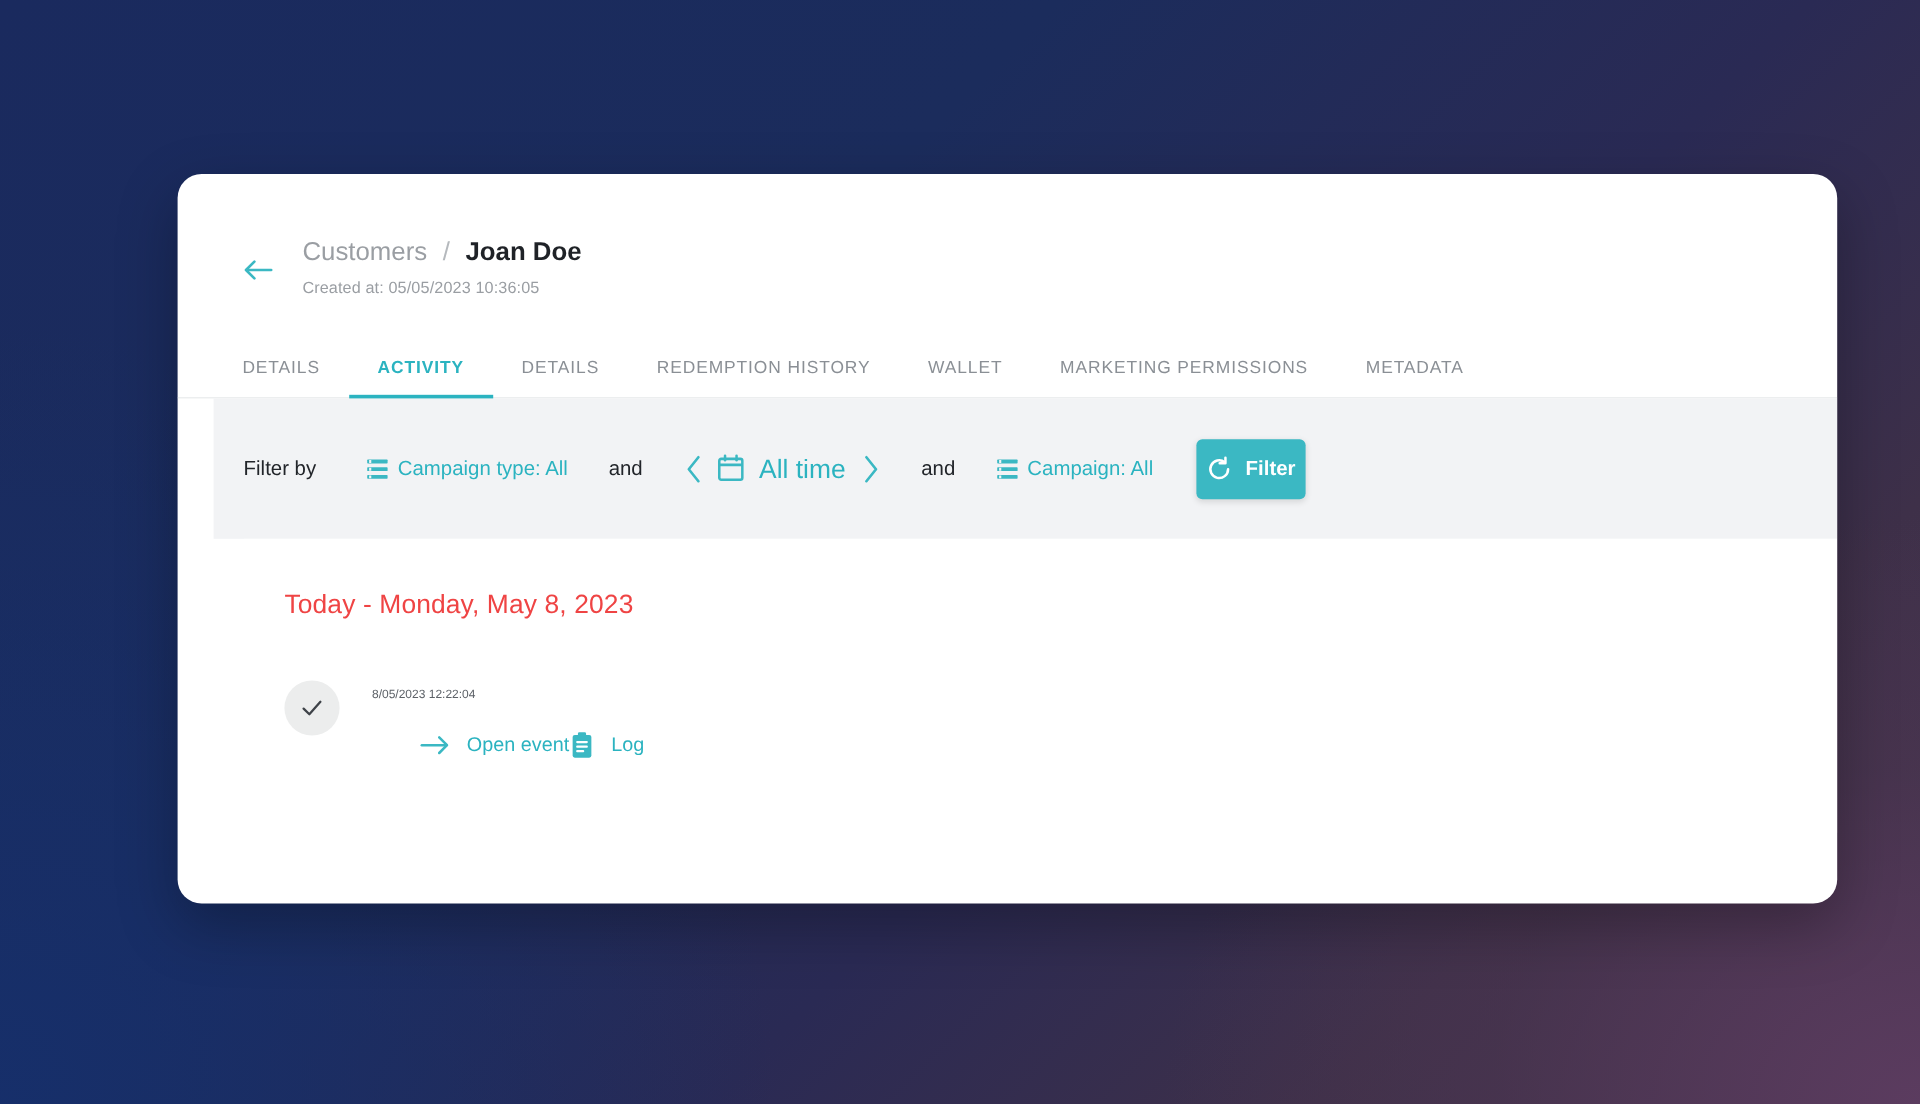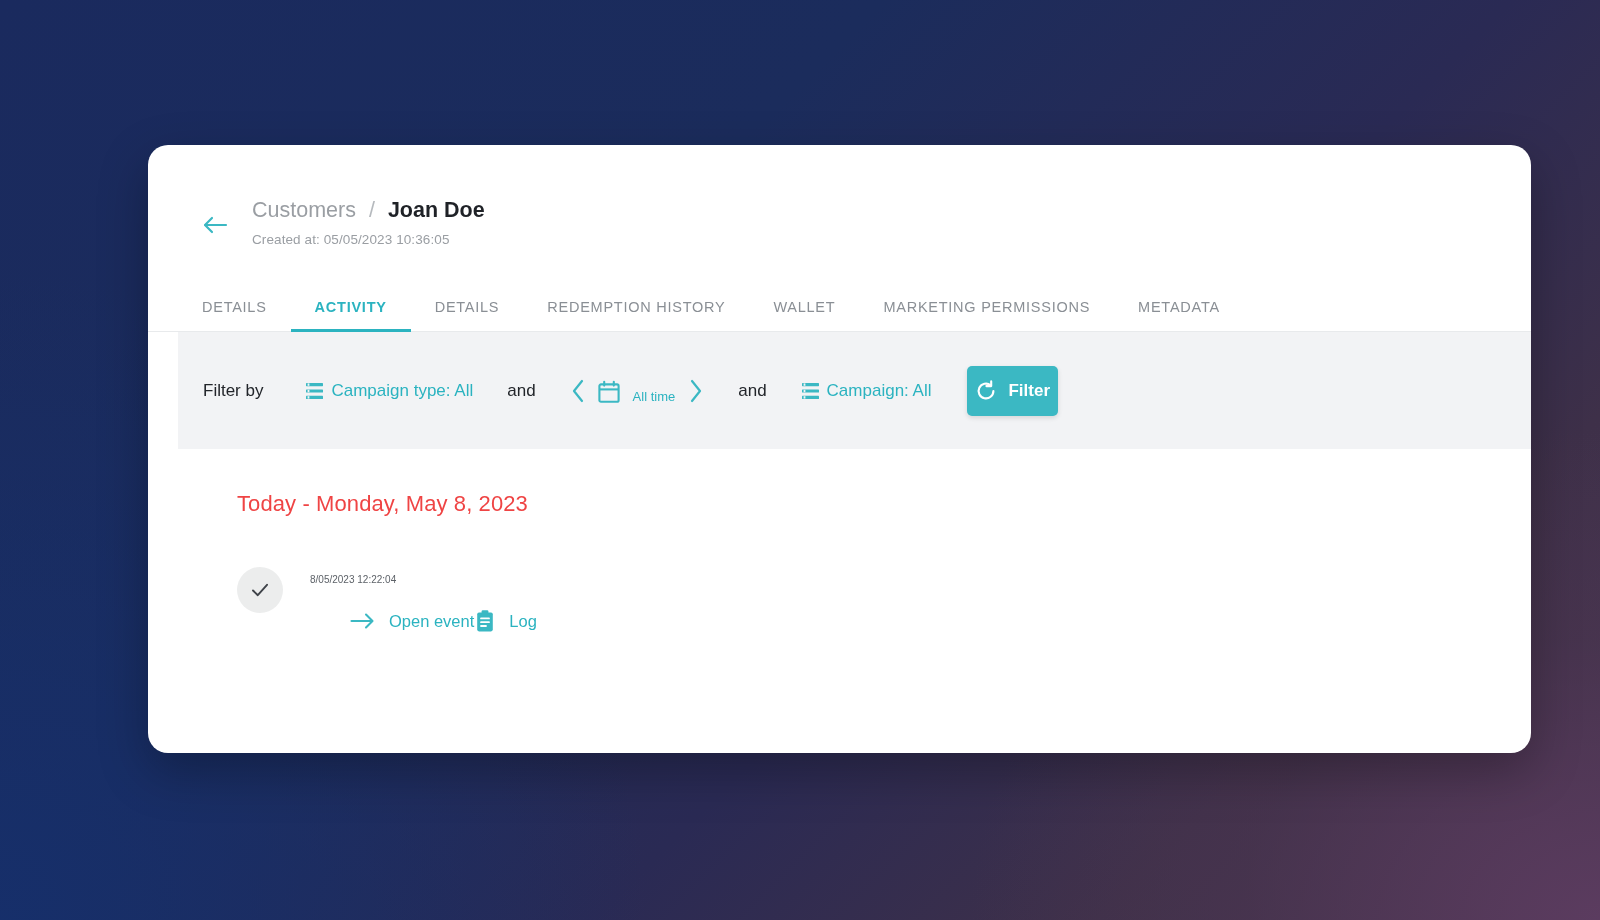--- a/index.html
+++ b/index.html
@@ -130,24 +130,24 @@
   .filter-chip .chip-text { margin-left: 2px; }
 
   .conj {
     font-size: 17px;
     color: #22252a;
     margin: 0 34px;
   }
 
   .date-nav {
     display: flex;
-    align-items: flex-end;
+    align-items: flex-start;
     gap: 10px;
     color: #2bb3c0;
-    font-size: 13px;
+    font-size: 22px;
   }
   .date-nav .nav-arrow { cursor: pointer; display: flex; }
   .date-nav .date-text { cursor: pointer; margin: 0 2px; }
   .cal-icon { display: flex; cursor: pointer; }
 
   .filter-btn {
     margin-left: 36px;
     background: #3bb8c3;
     color: #ffffff;
     border: none;

